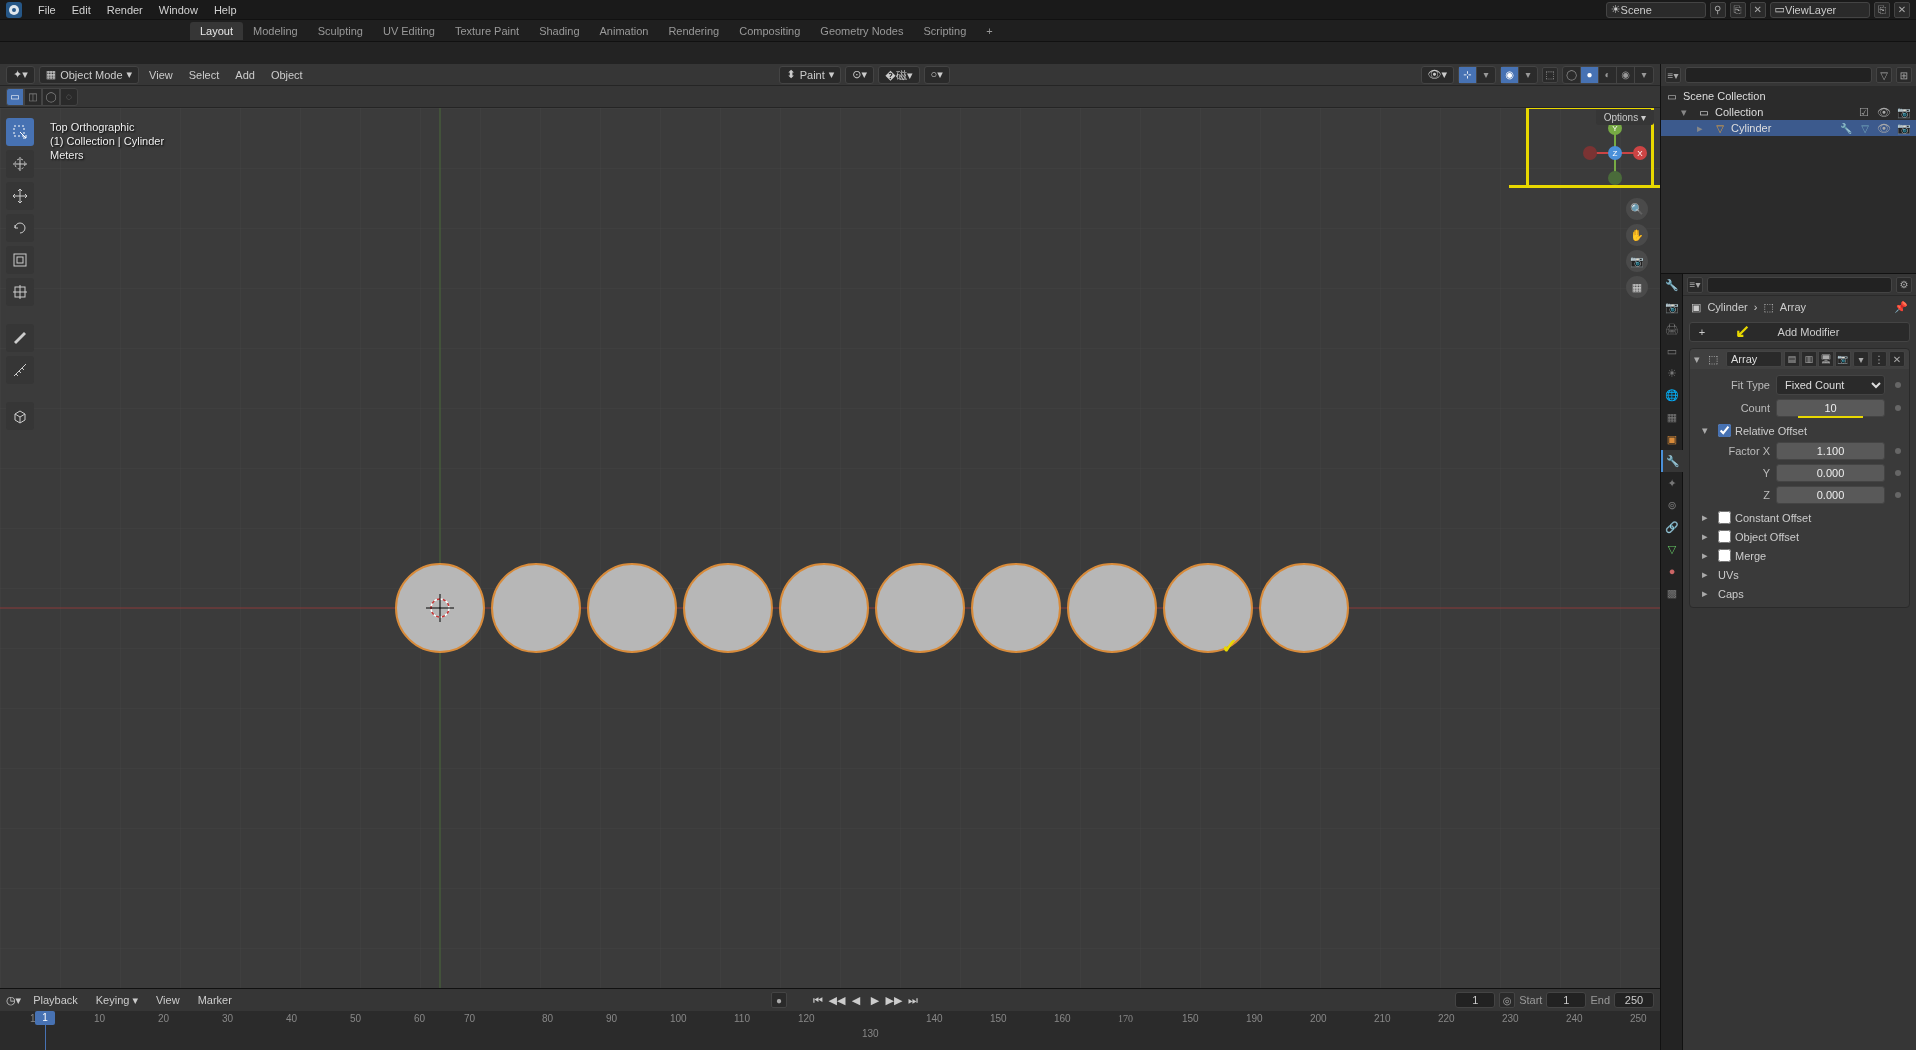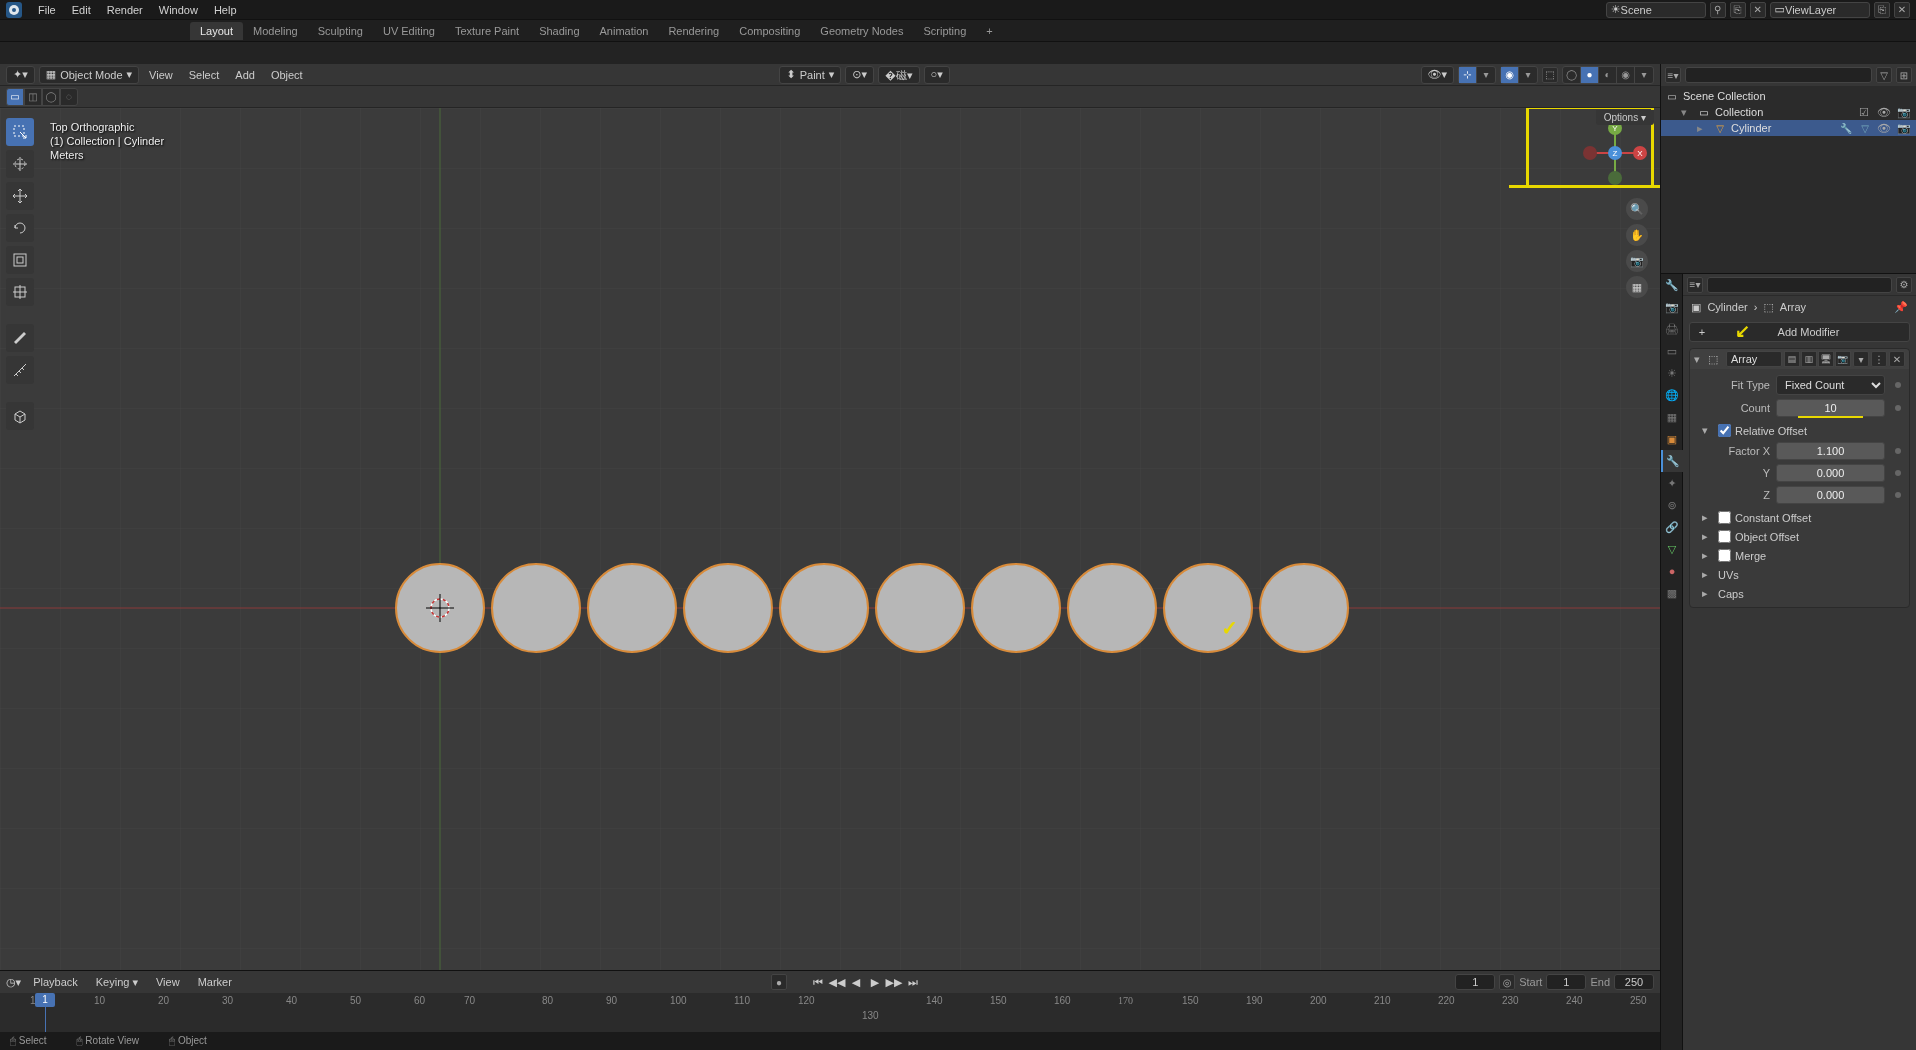--- a/index.html
+++ b/index.html
@@ -375,25 +375,20 @@
           <div class="tick" style="left: 1246px;">190</div>
           <div class="tick" style="left: 1310px;">200</div>
           <div class="tick" style="left: 1374px;">210</div>
           <div class="tick" style="left: 1438px;">220</div>
           <div class="tick" style="left: 1502px;">230</div>
           <div class="tick" style="left: 1566px;">240</div>
           <div class="tick" style="left: 1630px;">250</div>
         </div>
   </div>
 
-  <div class="statusbar">
-    <span><span>🖱</span> <span>Select</span></span>
-    <span><span>🖱</span> <span>Rotate View</span></span>
-    <span><span>🖱</span> <span>Object</span></span>
-  </div>
 </div>
 
 <div class="right-col">
 
   <div class="outliner">
     <div class="ohead">
       <div class="tiny-btn">≡▾</div>
       <input placeholder="" style="">
       <div class="tiny-btn">▽</div>
       <div class="tiny-btn">⊞</div>

